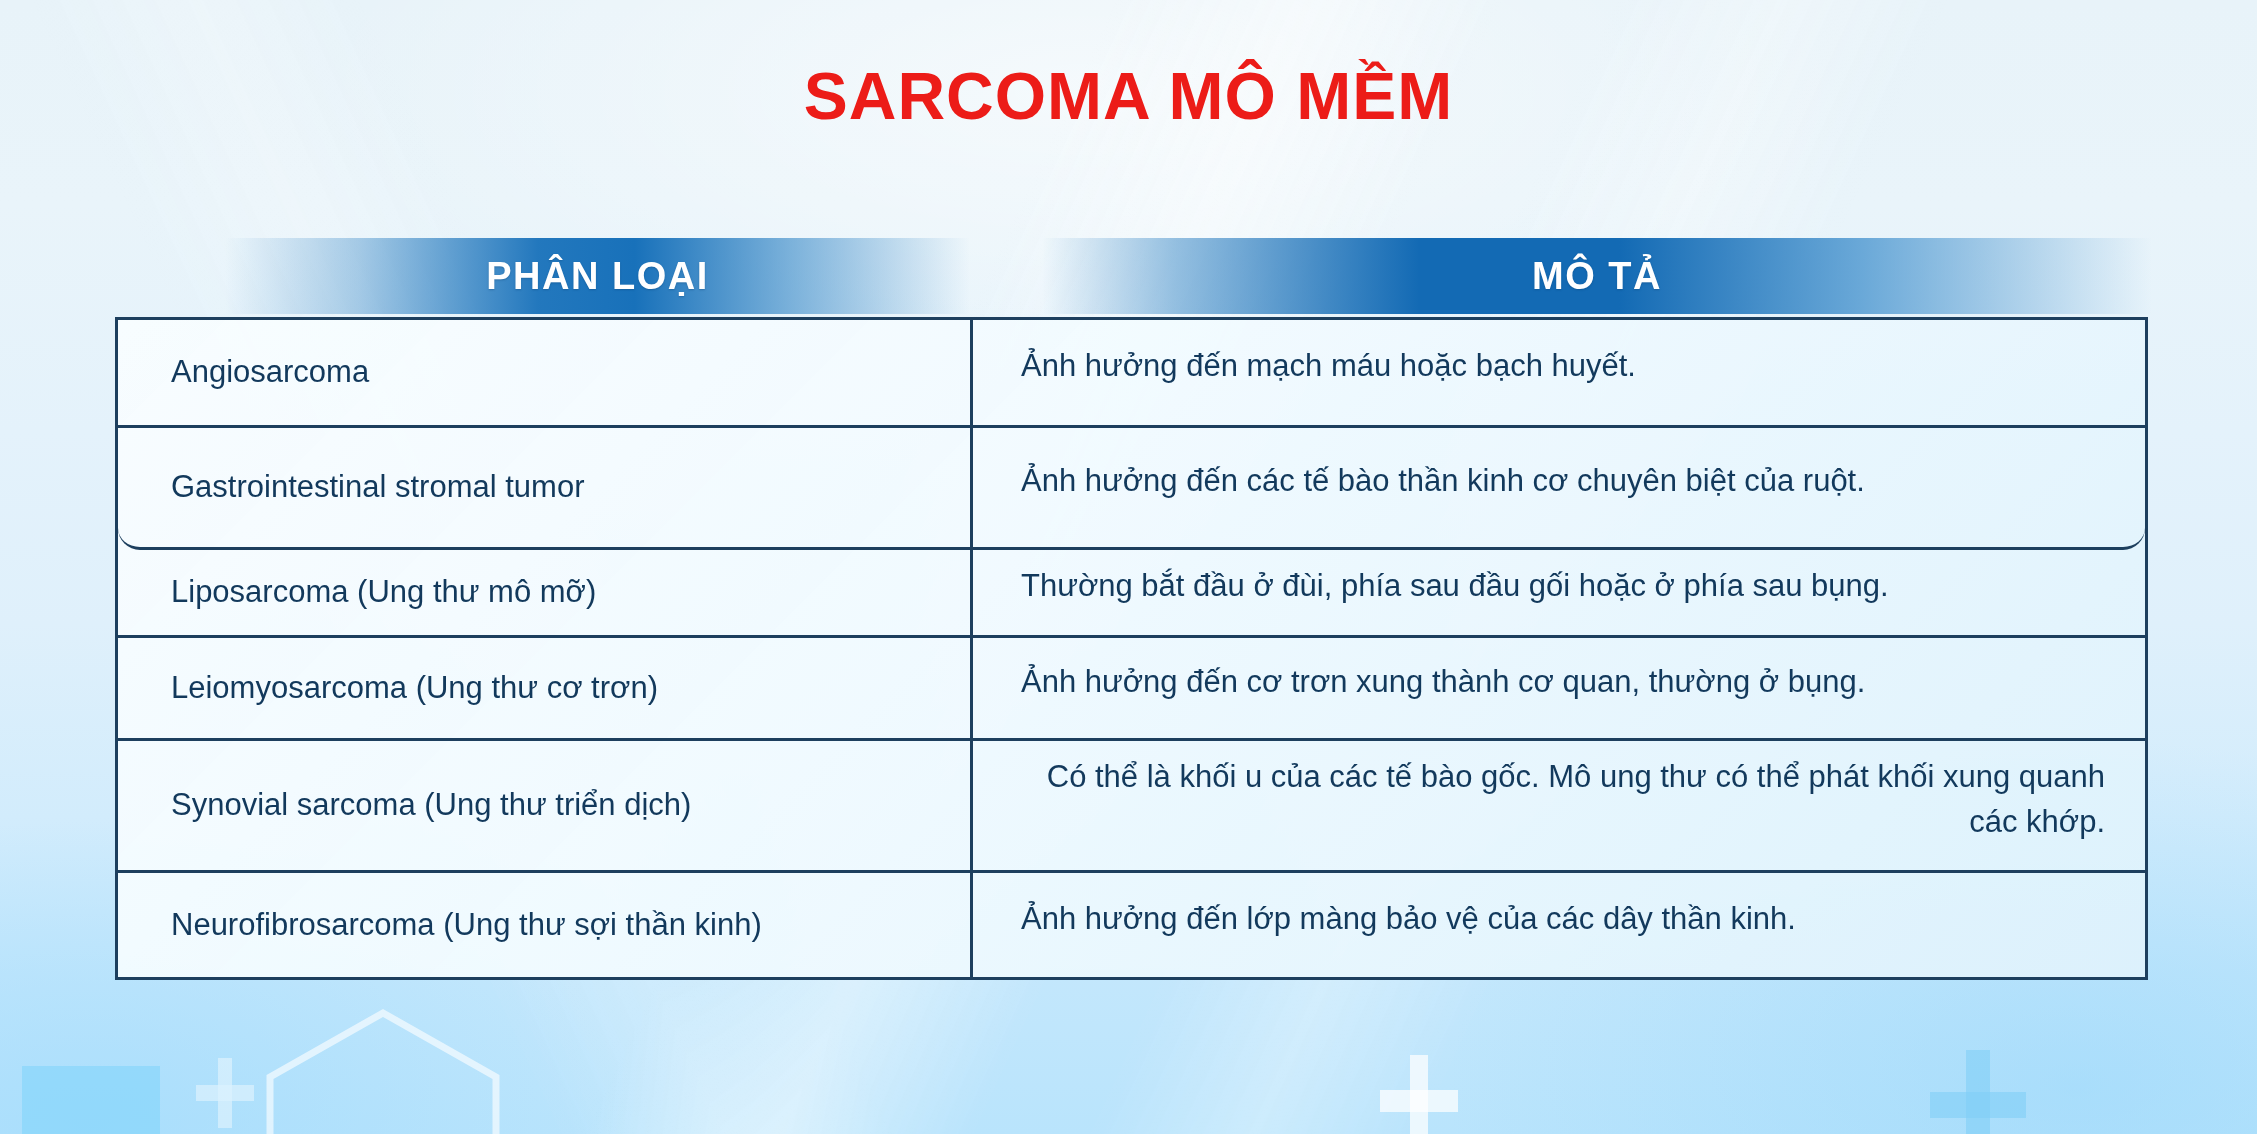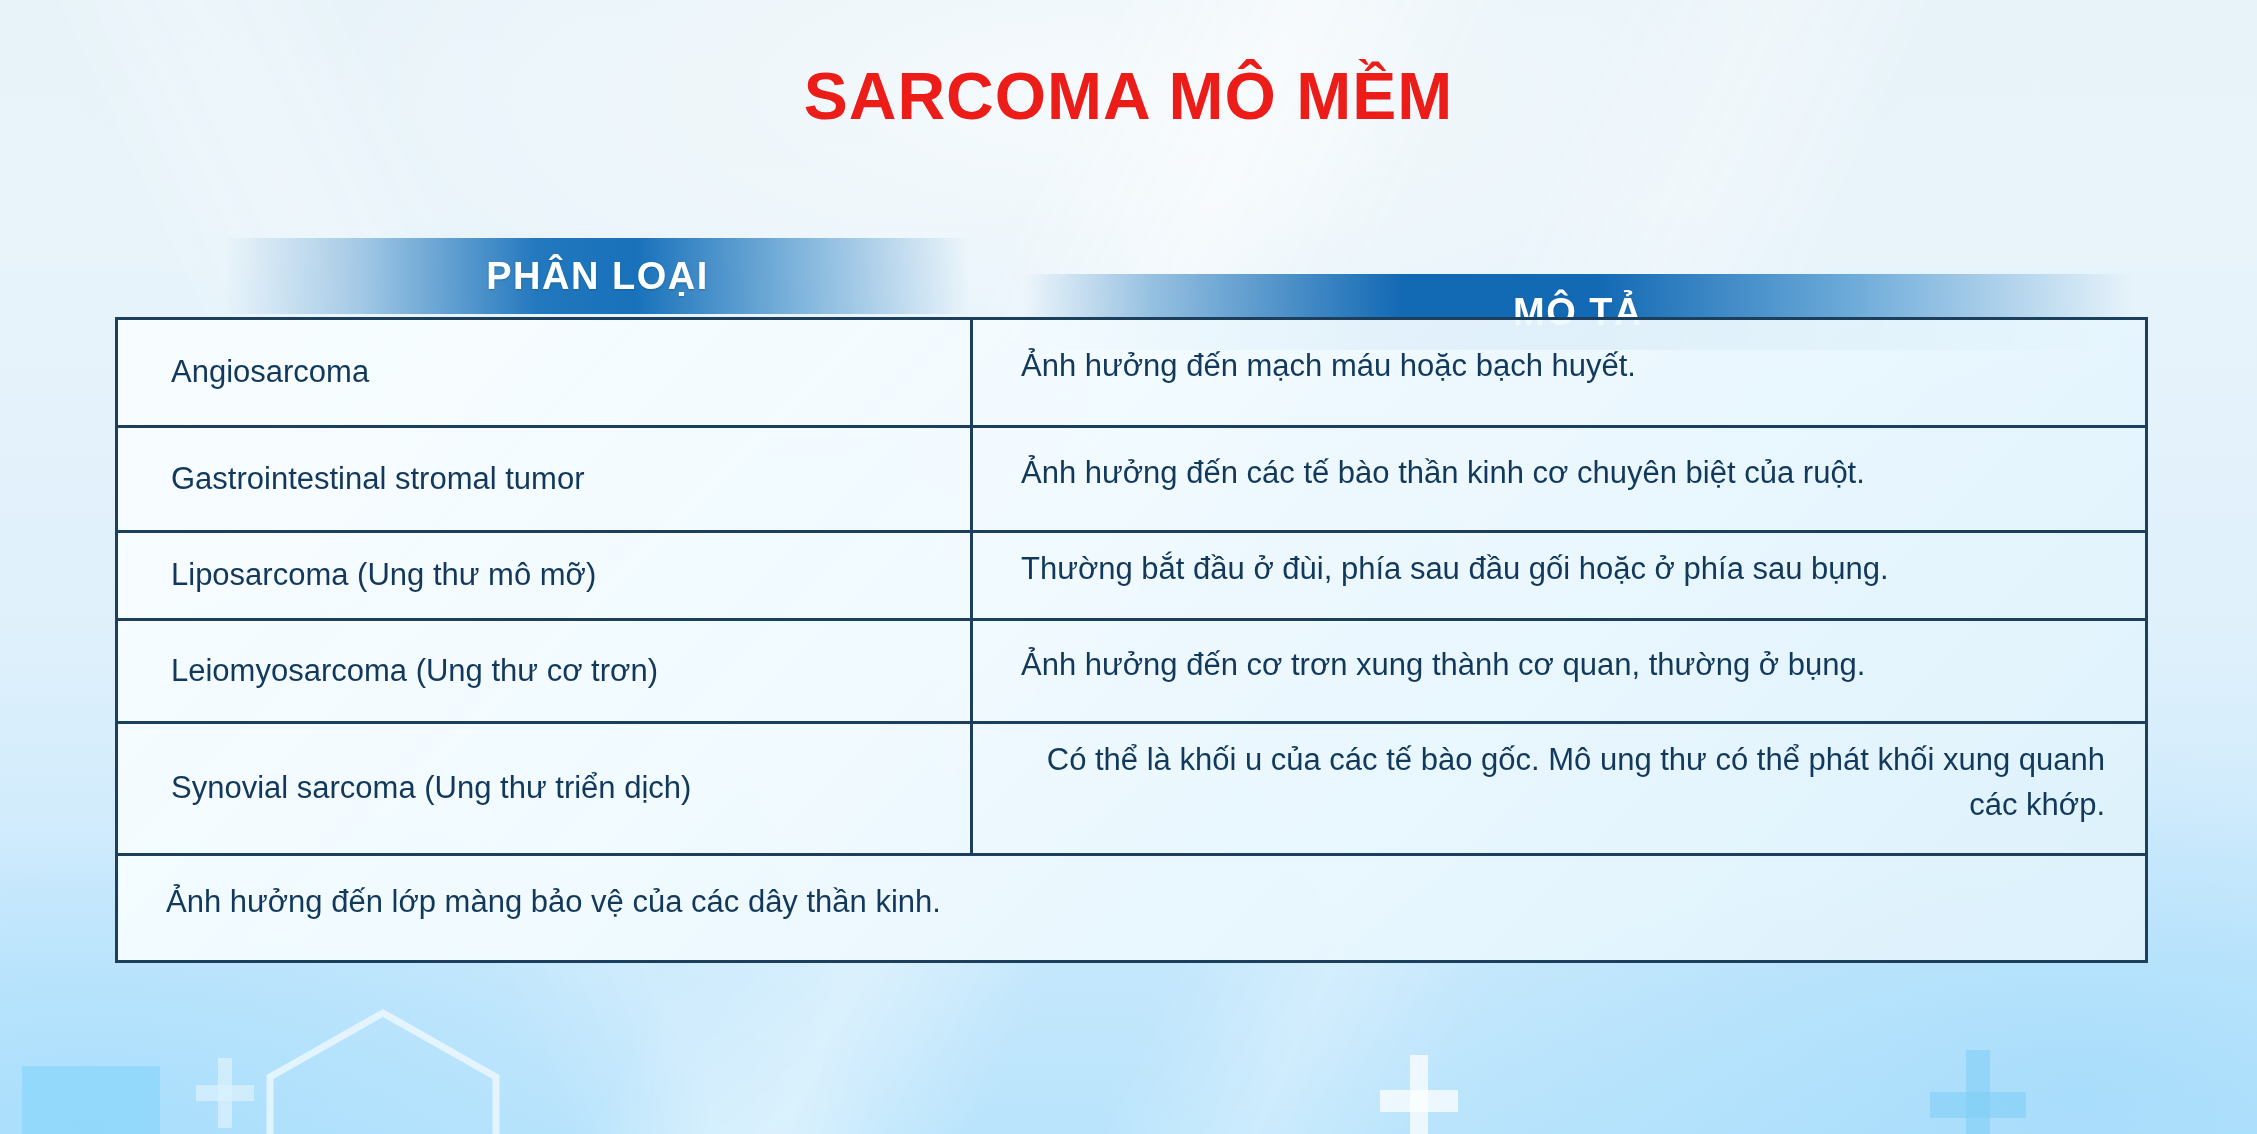--- a/index.html
+++ b/index.html
@@ -117,30 +117,29 @@
     background: linear-gradient(to right,
       rgba(31,120,190,0.00) 0%,
       rgba(31,120,190,0.35) 18%,
       rgba(24,113,186,0.95) 42%,
       rgba(24,113,186,1) 55%,
       rgba(31,122,192,0.55) 76%,
       rgba(31,122,192,0.00) 100%);
   }
 
   .band-right {
-    left: 908px;
+    left: 927px;
     width: 1110px;
     background: linear-gradient(to right,
       rgba(31,120,190,0.00) 0%,
       rgba(31,120,190,0.45) 12%,
       rgba(19,106,180,1) 34%,
       rgba(19,106,180,1) 52%,
       rgba(58,140,203,0.72) 74%,
       rgba(110,175,220,0.00) 100%);
-    margin-top: 36px;
   }
 
   .band-label {
     color: #ffffff;
     font-size: 38px;
     font-weight: bold;
     letter-spacing: 1.5px;
     white-space: nowrap;
     text-shadow: 0 1px 2px rgba(10,60,110,0.35);
   }
@@ -187,21 +186,21 @@
 
   .cell-text {
     color: #12395c;
     font-size: 31px;
     line-height: 1.42;
     font-family: "Liberation Sans", sans-serif;
     text-align: right;
   }
 
   .r0 { height: 108px; }
-  .r1 { height: 105px; }
+  .r1 { height: 122px; border-radius: 22px; }
   .r2 { height: 88px; }
   .r3 { height: 103px; }
   .r4 { height: 132px; }
   .r5 { height: 104px; }
 </style>
 </head>
 <body>
 
 <div id="slide">
 
@@ -283,19 +282,22 @@
     <div class="row r4">
       <div class="cell-cat">
         <span class="cell-text">Synovial sarcoma (Ung thư triển dịch)</span>
       </div>
       <div class="cell-desc">
         <span class="cell-text">Có thể là khối u của các tế bào gốc. Mô ung thư có thể phát khối xung quanh các khớp.</span>
       </div>
     </div>
 
     <div class="row r5">
+      <div class="cell-cat">
+        <span class="cell-text">Neurofibrosarcoma (Ung thư sợi thần kinh)</span>
+      </div>
       <div class="cell-desc">
         <span class="cell-text">Ảnh hưởng đến lớp màng bảo vệ của các dây thần kinh.</span>
       </div>
     </div>
 
   </div>
 </div>
 
 </body></html>

